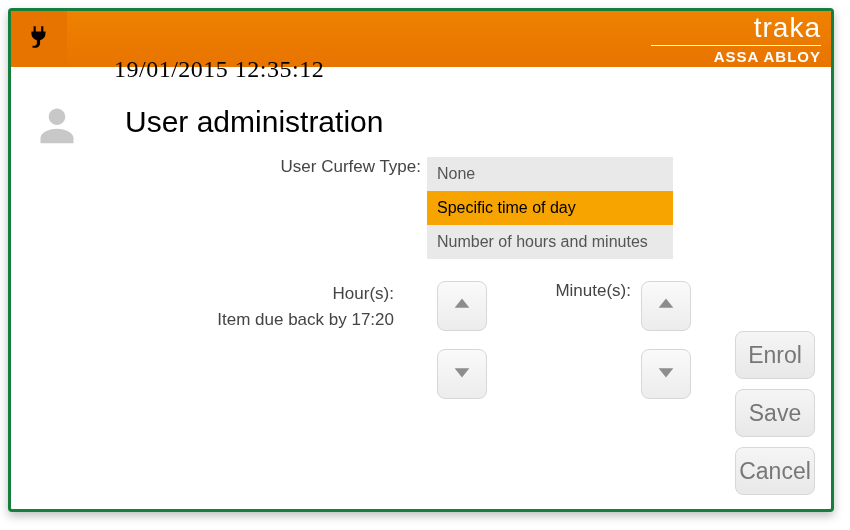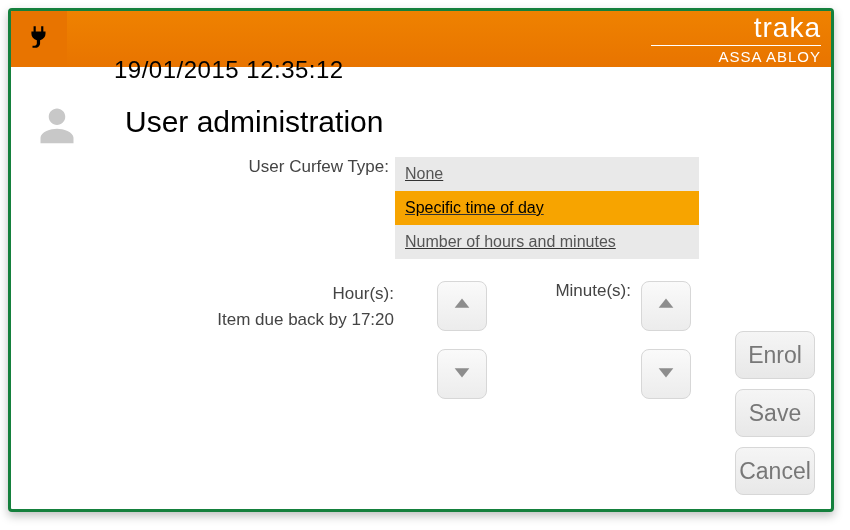--- a/index.html
+++ b/index.html
@@ -6,34 +6,34 @@
   html, body { width: 850px; height: 530px; font-family: "Trebuchet MS", "Lucida Sans Unicode", Arial, sans-serif; color: #333; }
   .frame { width: 826px; height: 504px; margin: 8px; border: 3px solid #15803d; border-radius: 4px; box-shadow: 0 4px 10px rgba(0,0,0,0.25); background: #fff; overflow: hidden; display: flex; flex-direction: column; }
   
   .header { height: 56px; background: linear-gradient(#ef8200,#e87400); display: flex; align-items: stretch; color: #fff; }
   .plug-box { width: 56px; background: #e87400; display:flex; align-items:center; justify-content:center; }
   .plug-box svg { fill:#000; }
   .header-middle { flex:1; position:relative; }
   .brand { width: 180px; padding: 4px 10px 2px 0; text-align:right; }
   .brand .traka { font-size: 28px; letter-spacing:1px; font-weight: 400; font-family: Verdana, Arial, sans-serif; line-height: 0.95; }
   .brand .divider { height:1px; background:#fff; margin: 3px 0 2px auto; width:170px;}
-  .brand .abloy { font-size: 15px; font-weight:400; letter-spacing:1px; font-family: Arial, sans-serif; }
+  .brand .abloy { font-size: 15px; font-weight:700; letter-spacing:1px; font-family: Arial, sans-serif; }
   
-  .datetime { position:absolute; left: 114px; top: 56px; font-size: 24px; color:#000; font-family: Liberation Sans, sans-serif; letter-spacing:0.5px; }
+  .datetime { position:absolute; left: 114px; top: 56px; font-size: 24px; color:#000; font-family: Liberation Serif, serif; letter-spacing:0.5px; }
   
   .content { flex:1; position:relative; padding-top: 30px; }
   .user-icon { position:absolute; left: 24px; top: 36px; }
   .user-icon svg { fill:#c8c8c8; }
   .page-title { position:absolute; left: 114px; top: 38px; font-size: 30px; color:#000; font-family: Verdana, Arial, sans-serif; }
   
   .form { position:absolute; left: 0; right: 132px; top: 90px; }
   .row { display:flex; align-items:flex-start; margin-bottom:6px;}
   .row .label-col { width: 416px; text-align:right; padding-right: 6px; font-size: 17px; color:#444; }
   .row .ctrl-col { flex:1; }
-  .options { width: 304px; text-decoration: underline; }
+  .options { width: 246px; }
   .opt { padding: 8px 10px; font-size: 16px; color:#555; background:#e9e9e9; cursor:pointer; }
   .opt.selected { background:#f7a400; color:#000000; }
   .opt + .opt { margin-top:0; }
   .spin-btn { width:50px; height:50px; border:1px solid #d7d7d7; border-radius:8px; background: linear-gradient(#fafafa,#ececec); display:flex; align-items:center; justify-content:center; cursor:pointer;}
   .spin-btn svg { fill:#8d8d8d; }
   
   .right-buttons { position:absolute; right: 16px; bottom: 14px; display:flex; flex-direction:column; gap:10px; }
   .btn { width:80px; height:48px; border:1px solid #d7d7d7; border-radius:8px; background: linear-gradient(#f5f5f5,#e8e8e8); color:#777; font-size:23px; display:flex; align-items:center; justify-content:center; cursor:pointer; font-family: inherit;}
   
   .spinner-layout { position:absolute; top: 214px; left:0; right:140px; }

